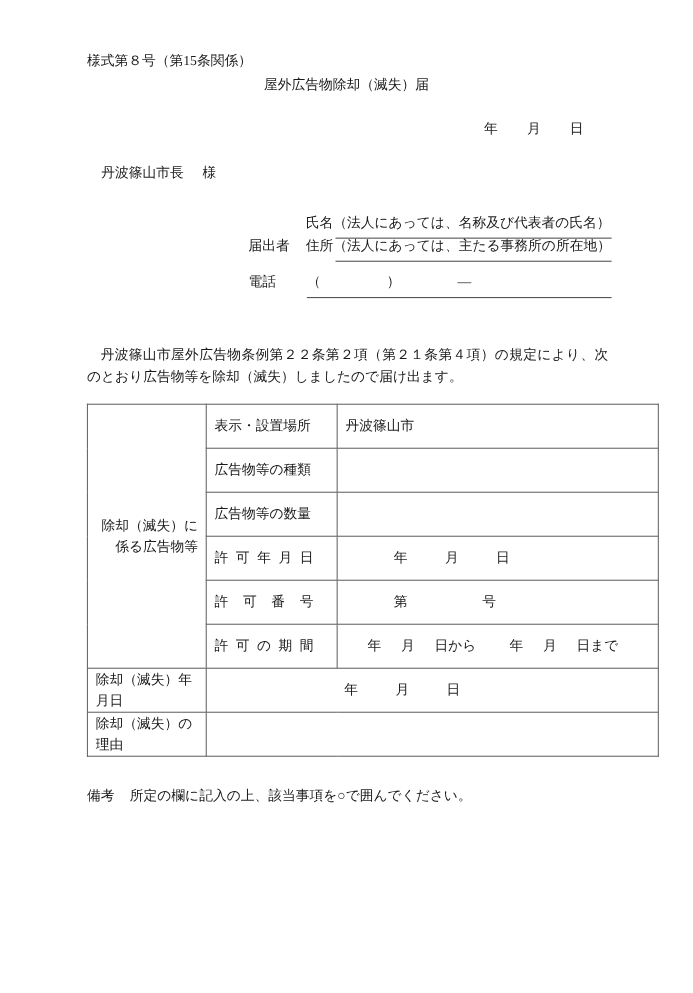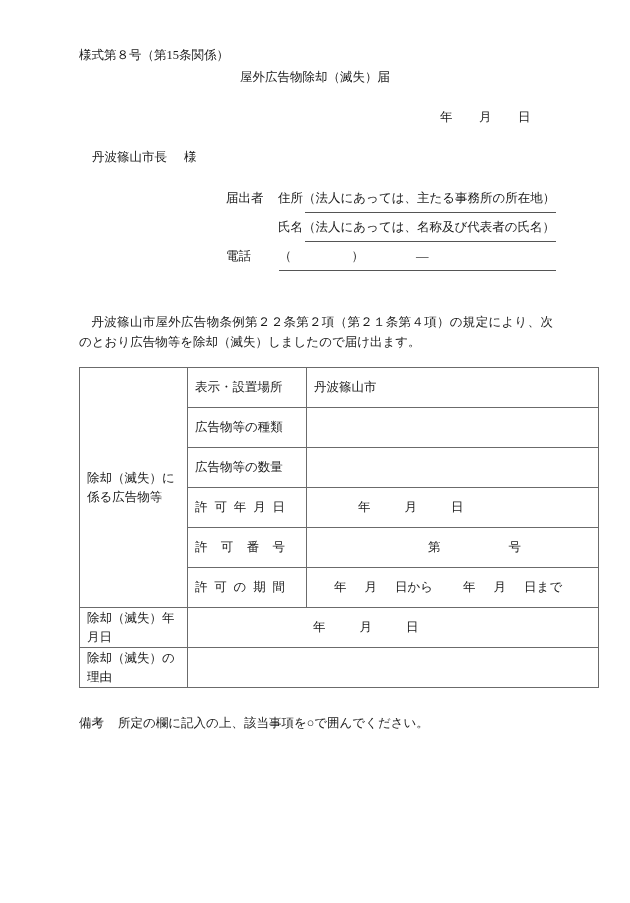--- a/index.html
+++ b/index.html
@@ -123,21 +123,21 @@
   }
   table.form-table td {
     border: 1px solid #6b6b6b;
     padding: 0 7px;
     vertical-align: middle;
     font-size: 12.5px;
     line-height: 1.45;
   }
   td.col-group {
     width: 93px;
-    text-align: left;
+    text-align: right;
     vertical-align: middle;
   }
   td.col-label {
     width: 104px;
     white-space: nowrap;
   }
   td.col-value {
     width: 277px;
   }
   .h41 { height: 39px; }
@@ -153,21 +153,20 @@
     display: block;
     padding-left: 44px;
     letter-spacing: 0px;
   }
   .val-date .g1 { display: inline-block; width: 34px; }
   .val-date .g2 { display: inline-block; width: 34px; }
 
   .val-num {
     display: block;
     padding-left: 44px;
-    text-align: center;
   }
   .val-num .g1 { display: inline-block; width: 68px; }
 
   .val-period {
     display: block;
     padding-left: 20px;
     white-space: nowrap;
   }
   .val-period .g1 { display: inline-block; width: 18px; }
   .val-period .g2 { display: inline-block; width: 18px; }
@@ -212,27 +211,27 @@
   <div class="date-line">
     <span class="seg">年</span><span class="gap-a"></span><span class="seg">月</span><span class="gap-b"></span><span class="seg">日</span>
   </div>
 
   <div class="addressee">
     <span>丹波篠山市長</span><span class="honorific">様</span>
   </div>
 
   <div class="applicant">
 
+    <div class="applicant-row row-name">
+      <span class="applicant-label lbl-submitter"></span><span>氏名（法人にあっては、名称及び代表者の氏名）</span>
+      <span class="field-underline"></span>
+    </div>
+
     <div class="applicant-row row-addr">
       <span class="applicant-label lbl-submitter">届出者</span><span>住所（法人にあっては、主たる事務所の所在地）</span>
-      <span class="field-underline"></span>
-    </div>
-
-    <div class="applicant-row row-name">
-      <span class="applicant-label lbl-submitter"></span><span>氏名（法人にあっては、名称及び代表者の氏名）</span>
       <span class="field-underline"></span>
     </div>
 
     <div class="applicant-row row-tel">
       <span class="applicant-label lbl-submitter" style="width:53px;">電話</span>
       <span class="tel-inner">
         <span class="tel-paren-open">（</span><span class="tel-gap"></span><span>）</span><span class="tel-dash">―</span>
       </span>
       <span class="field-underline"></span>
     </div>

